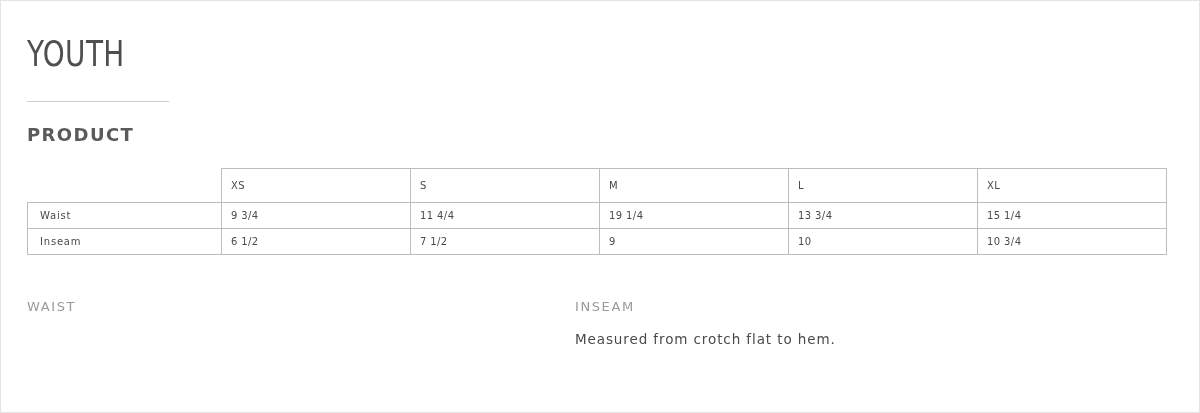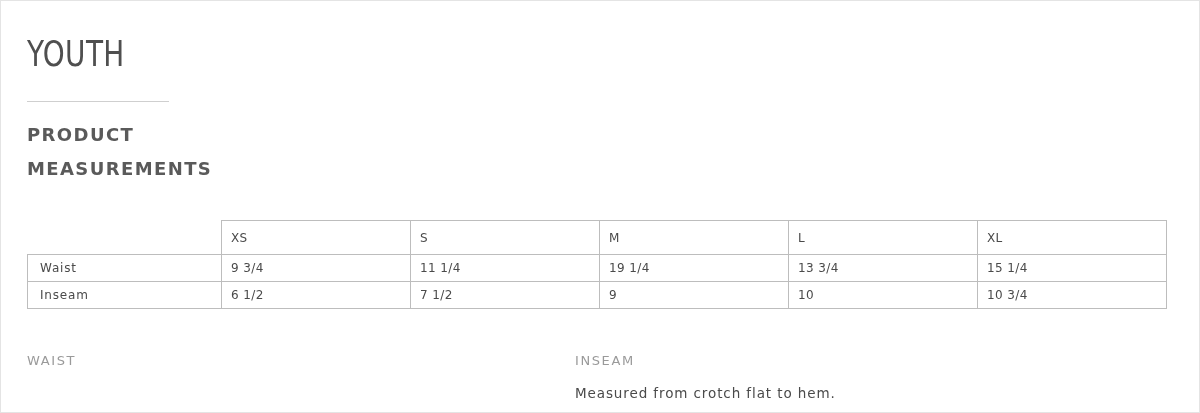--- a/index.html
+++ b/index.html
@@ -50,23 +50,23 @@
     font-weight: bold;
     letter-spacing: 1.4px;
     color: #5a5a5a;
     line-height: 1.9;
   }
   .subtitle div { white-space: nowrap; }
 
   table.size-table {
     border-collapse: collapse;
     width: 1140px;
-    margin-top: 34px;
+    margin-top: 16px;
     table-layout: fixed;
-    font-size: 12px;
+    font-size: 10px;
   }
   table.size-table th,
   table.size-table td {
     border: 1px solid #bdbdbd;
     padding: 6px 9px;
     text-align: left;
     font-weight: normal;
     color: #4a4a4a;
     height: 13px;
     letter-spacing: 0.4px;
@@ -110,21 +110,20 @@
 
 <div class="page">
   <div class="inner">
 
     <h1 class="title">YOUTH</h1>
 
     <div class="rule"></div>
 
     <div class="subtitle">
       <div>PRODUCT</div>
-      <div>MEASUREMENTS</div>
     </div>
 
     <table class="size-table">
       <colgroup>
         <col class="c0">
           <col class="c1">
           <col class="c2">
           <col class="c3">
           <col class="c4">
           <col class="c5">
@@ -136,21 +135,21 @@
           <th>S</th>
           <th>M</th>
           <th>L</th>
           <th>XL</th>
         </tr>
       </thead>
       <tbody>
         <tr>
           <td class="rowhead">Waist</td>
           <td>9 3/4</td>
-          <td>11 1/4</td>
+          <td>11 4/4</td>
           <td>19 1/4</td>
           <td>13 3/4</td>
           <td>15 1/4</td>
         </tr>
         <tr>
           <td class="rowhead">Inseam</td>
           <td>6 1/2</td>
           <td>7 1/2</td>
           <td>9</td>
           <td>10</td>

